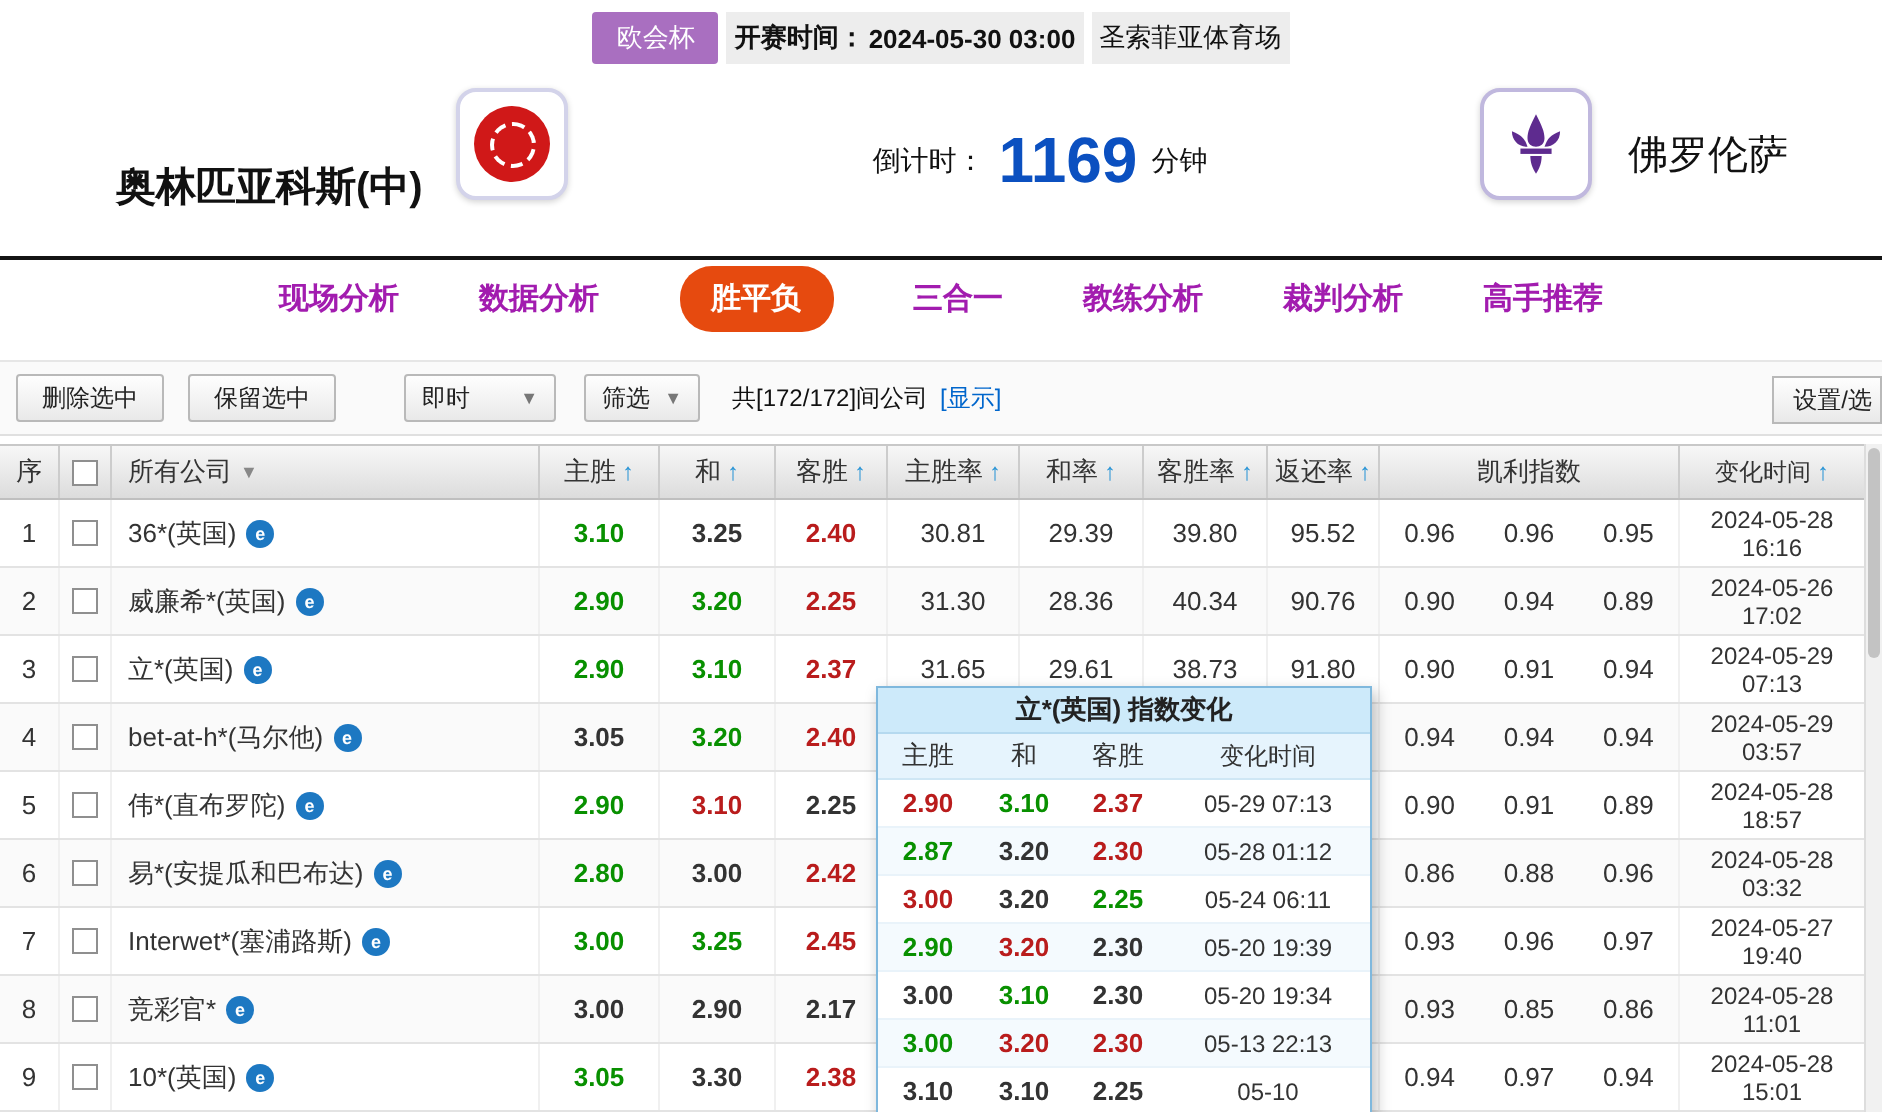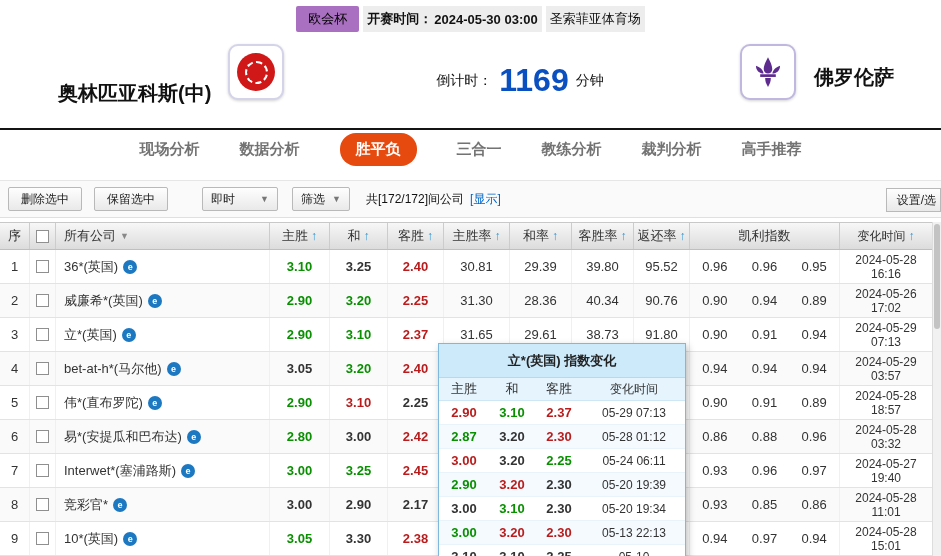--- a/index.html
+++ b/index.html
@@ -2,39 +2,39 @@
 <html><head>
 <meta charset="utf-8">
 <style>
   *{margin:0;padding:0;box-sizing:border-box}
   html,body{background:#fff}
   body{font-family:"Liberation Sans","DejaVu Sans",sans-serif;color:#222}
   .page{position:relative;width:941px;height:556px;overflow:hidden;background:#fff}
 
   
   .match-bar{position:absolute;top:6px;left:0;right:0;display:flex;justify-content:center;align-items:stretch;gap:4px;font-size:13px}
-  .league-badge{background:#a96fc0;color:#000000;padding:4px 12px;border-radius:2px;display:flex;align-items:center}
+  .league-badge{background:#a96fc0;color:#ffffff;padding:4px 12px;border-radius:2px;display:flex;align-items:center}
   .chip{background:#ededed;padding:4px 4px;color:#111;display:flex;align-items:center;gap:2px}
   .chip .bold{font-weight:bold}
 
   
   .teams{position:absolute;top:32px;left:0;right:0;height:96px;background:#fff}
   .home-name{position:absolute;left:58px;top:48px;font-size:20px;font-weight:bold;color:#111}
-  .away-name{position:absolute;left:814px;top:32px;font-size:20px;font-weight:bold;color:#111}
+  .away-name{position:absolute;left:814px;top:32px;font-size:20px;font-weight:normal;color:#111}
   .logo-card{position:absolute;top:12px;width:56px;height:56px;border:2px solid #d3d3ea;border-radius:10px;background:#fff;box-shadow:0 1px 3px rgba(0,0,0,.18);display:flex;align-items:center;justify-content:center}
   .logo-home{left:228px}
   .logo-away{left:740px;border-color:#c0b8de}
   .oly{width:38px;height:38px;border-radius:50%;background:#d01818;display:flex;align-items:center;justify-content:center}
   .oly-ring{width:23px;height:23px;border-radius:50%;border:2px dashed #fff}
   .countdown{position:absolute;left:380px;width:280px;top:30px;display:flex;align-items:center;justify-content:center;font-size:14px;color:#111}
   .cd-num{font-size:32px;font-weight:bold;color:#0b50c0;margin:0 7px}
 
   
   .tabs{position:absolute;top:128px;left:0;right:0;height:40px;border-top:2px solid #141414;background:#fff;display:flex;align-items:center;justify-content:center;gap:40px}
-  .tab{font-size:15px;font-weight:bold;color:#737373;cursor:pointer;white-space:nowrap}
+  .tab{font-size:15px;font-weight:bold;color:#a21caf;cursor:pointer;white-space:nowrap}
   .tab-active{background:#e64a0f;color:#fff;border-radius:16px;padding:7px 16px}
 
   
   .toolbar{position:absolute;top:180px;left:0;right:0;height:38px;background:#fafafa;border-top:1px solid #e6e6e6;border-bottom:1px solid #e0e0e0;display:flex;align-items:center;font-size:12px;color:#222}
   .btn{height:24px;padding:0 12px;display:flex;align-items:center;background:linear-gradient(#fefefe,#e9e9e9);border:1px solid #b9b9b9;border-radius:2px;cursor:pointer;white-space:nowrap}
   .btn1{margin-left:8px}.btn2{margin-left:12px}
   .select{height:24px;display:flex;align-items:center;justify-content:space-between;padding:0 8px;background:linear-gradient(#fefefe,#e9e9e9);border:1px solid #b9b9b9;border-radius:2px;cursor:pointer}
   .sel1{width:76px;margin-left:34px}.sel2{width:58px;margin-left:14px}
   .caret{font-size:9px;color:#777;margin-left:6px}
   .count{margin-left:16px;color:#111}
@@ -58,21 +58,21 @@
   .odd{font-weight:bold}
   .g{color:#089000}.r{color:#b91c1c}.k{color:#333}
   .kv{width:50px;text-align:center}
   .checkbox{width:13px;height:13px;border:1px solid #8f8f8f;background:#fff;display:inline-block;cursor:pointer}
   .co-icon{width:14px;height:14px;min-width:14px;border-radius:50%;background:#1d78c2;color:#fff;font-size:9px;display:inline-flex;align-items:center;justify-content:center;margin-left:5px;font-weight:bold;cursor:pointer}
   .arrow{color:#2b95d6;font-weight:bold;margin-left:3px;font-size:12px;cursor:pointer}
   .h-caret{font-size:9px;color:#888;margin-left:4px;cursor:pointer}
 
   
   .popup{position:absolute;left:438px;top:343px;width:248px;background:#fff;border:1px solid #7fb8dd;box-shadow:2px 3px 7px rgba(0,0,0,.25);z-index:10;font-size:13px}
-  .p-title{height:34px;background:#cdeafa;display:flex;align-items:center;justify-content:center;font-weight:bold;color:#222;border-bottom:1px solid #b5d9ef}
+  .p-title{height:23px;background:#cdeafa;display:flex;align-items:center;justify-content:center;font-weight:bold;color:#222;border-bottom:1px solid #b5d9ef}
   .p-head{display:flex;height:23px;background:#e6f4fd;border-bottom:1px solid #cfe7f5;color:#333}
   .p-th{display:flex;align-items:center;justify-content:center}
   .p-tr{display:flex;height:24px;border-bottom:1px solid #e9f3fa;background:#fff}
   .p-tr.alt{background:#f4fafe}
   .p-td{display:flex;align-items:center;justify-content:center}
   .p-o{font-weight:bold}
   .p-c1{width:50px}.p-c2{width:46px}.p-c3{width:48px}
   .p-c4{width:102px;font-size:12px;color:#333}
 
   

